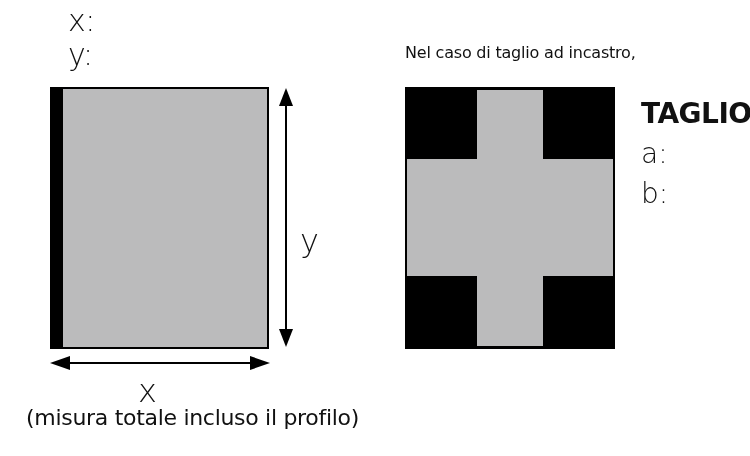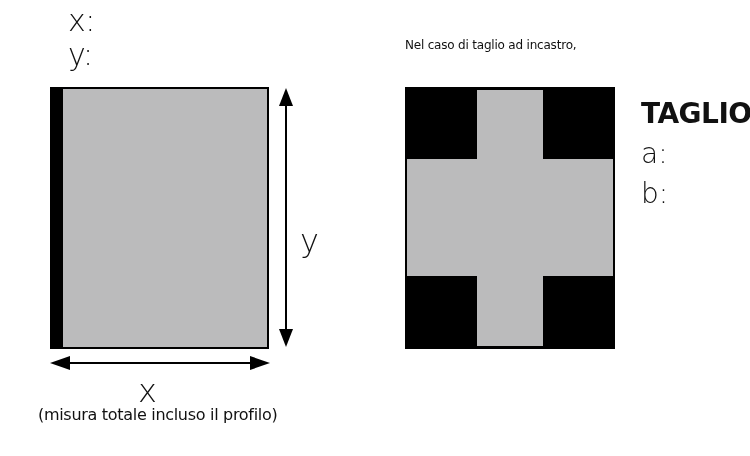--- a/index.html
+++ b/index.html
@@ -14,23 +14,23 @@
 
     .panel-rect {
       left: 50px; top: 87px; width: 215px; height: 258px;
       border: 2px solid #000; background: #bbbbbc;
     }
     .panel-stripe { left: 0; top: 0; width: 11px; height: 100%; background: #000; }
 
     .dim-svg { left: 0; top: 0; }
     .label-y-dim { left: 300px; top: 222px; font-size: 32px; font-weight: 300; }
     .label-x-dim { left: 138px; top: 372px; font-size: 32px; font-weight: 300; }
-    .caption { left: 38px; top: 405px; font-size: 16px; letter-spacing: -0.3px; }
+    .caption { left: 26px; top: 405px; font-size: 22px; letter-spacing: -0.3px; }
 
-    .notch-text { left: 405px; top: 32px; font-size: 12px; line-height: 26px; letter-spacing: -0.2px; text-align: center; }
+    .notch-text { left: 405px; top: 40px; font-size: 16px; line-height: 26px; letter-spacing: -0.2px; text-align: center; }
 
     .cross-box {
       left: 405px; top: 87px; width: 210px; height: 262px; background: #000;
     }
     .cross-v { left: 72px; top: 3px; width: 66px; height: 256px; background: #bbbbbc; }
     .cross-h { left: 2px; top: 72px; width: 206px; height: 117px; background: #bbbbbc; }
 
     .taglio-title { left: 641px; top: 97px; font-size: 28px; font-weight: 700; letter-spacing: -0.5px; }
     .taglio-a { left: 641px; top: 137px; font-size: 28px; font-weight: 300; }
     .taglio-b { left: 641px; top: 177px; font-size: 28px; font-weight: 300; }

